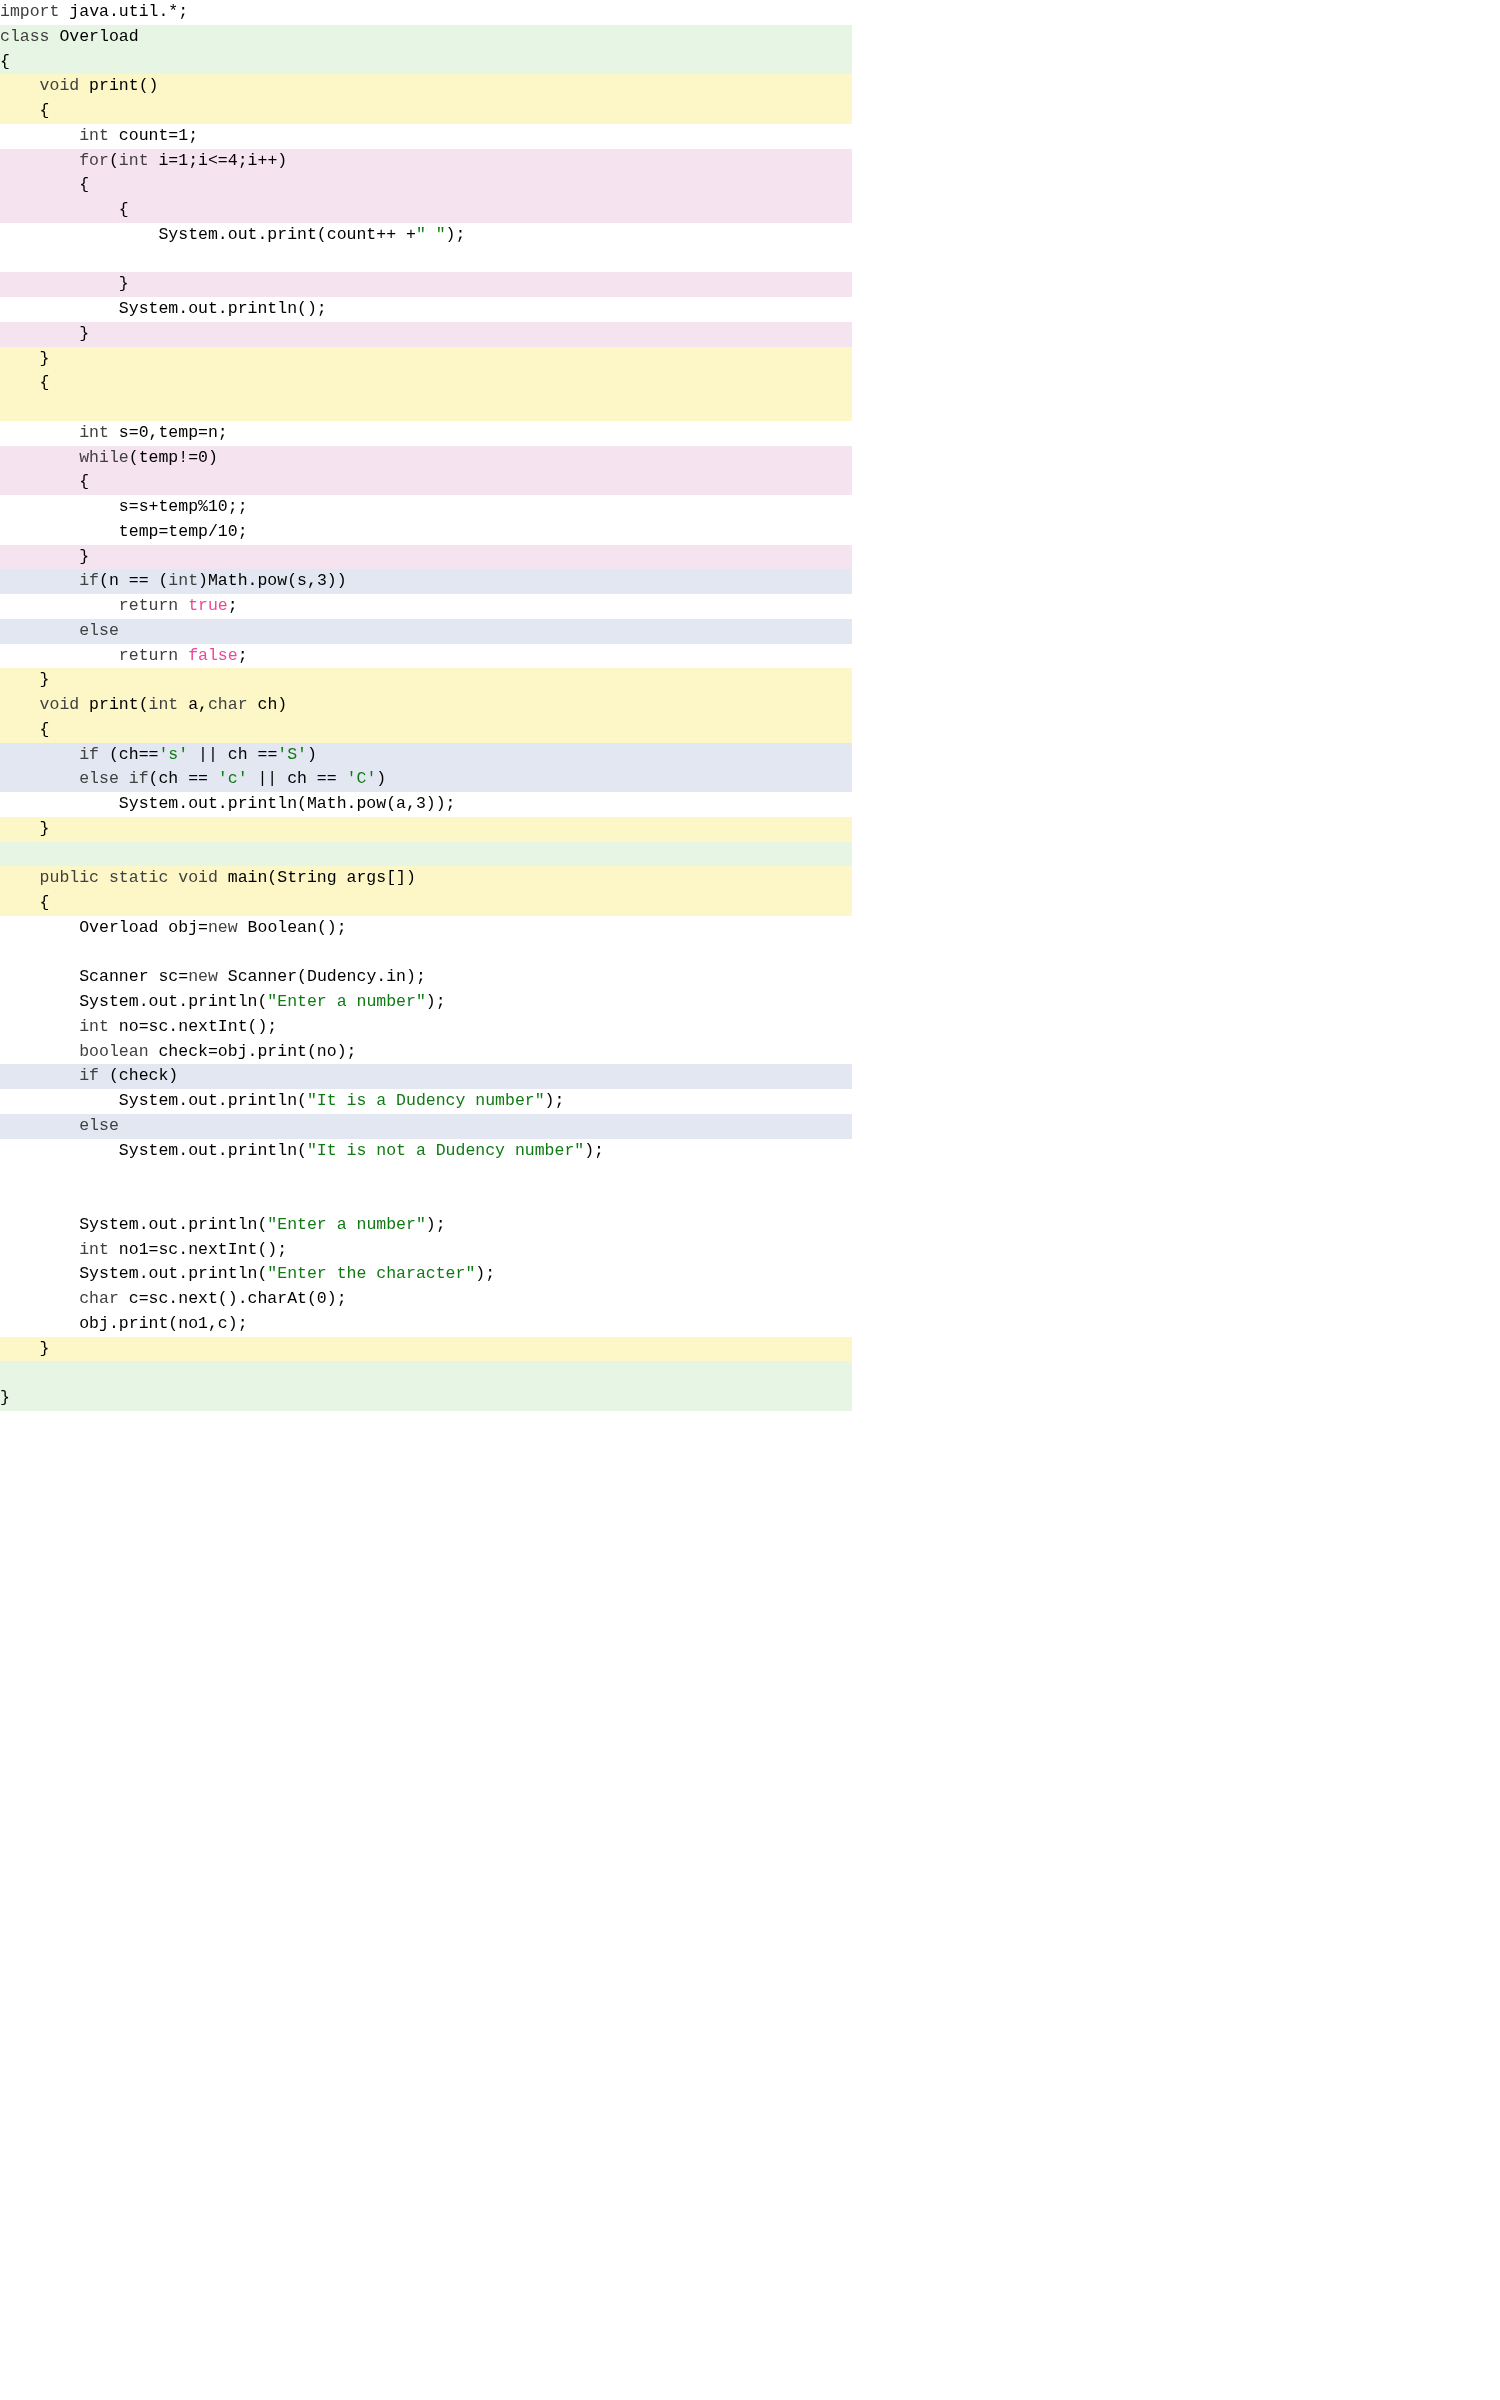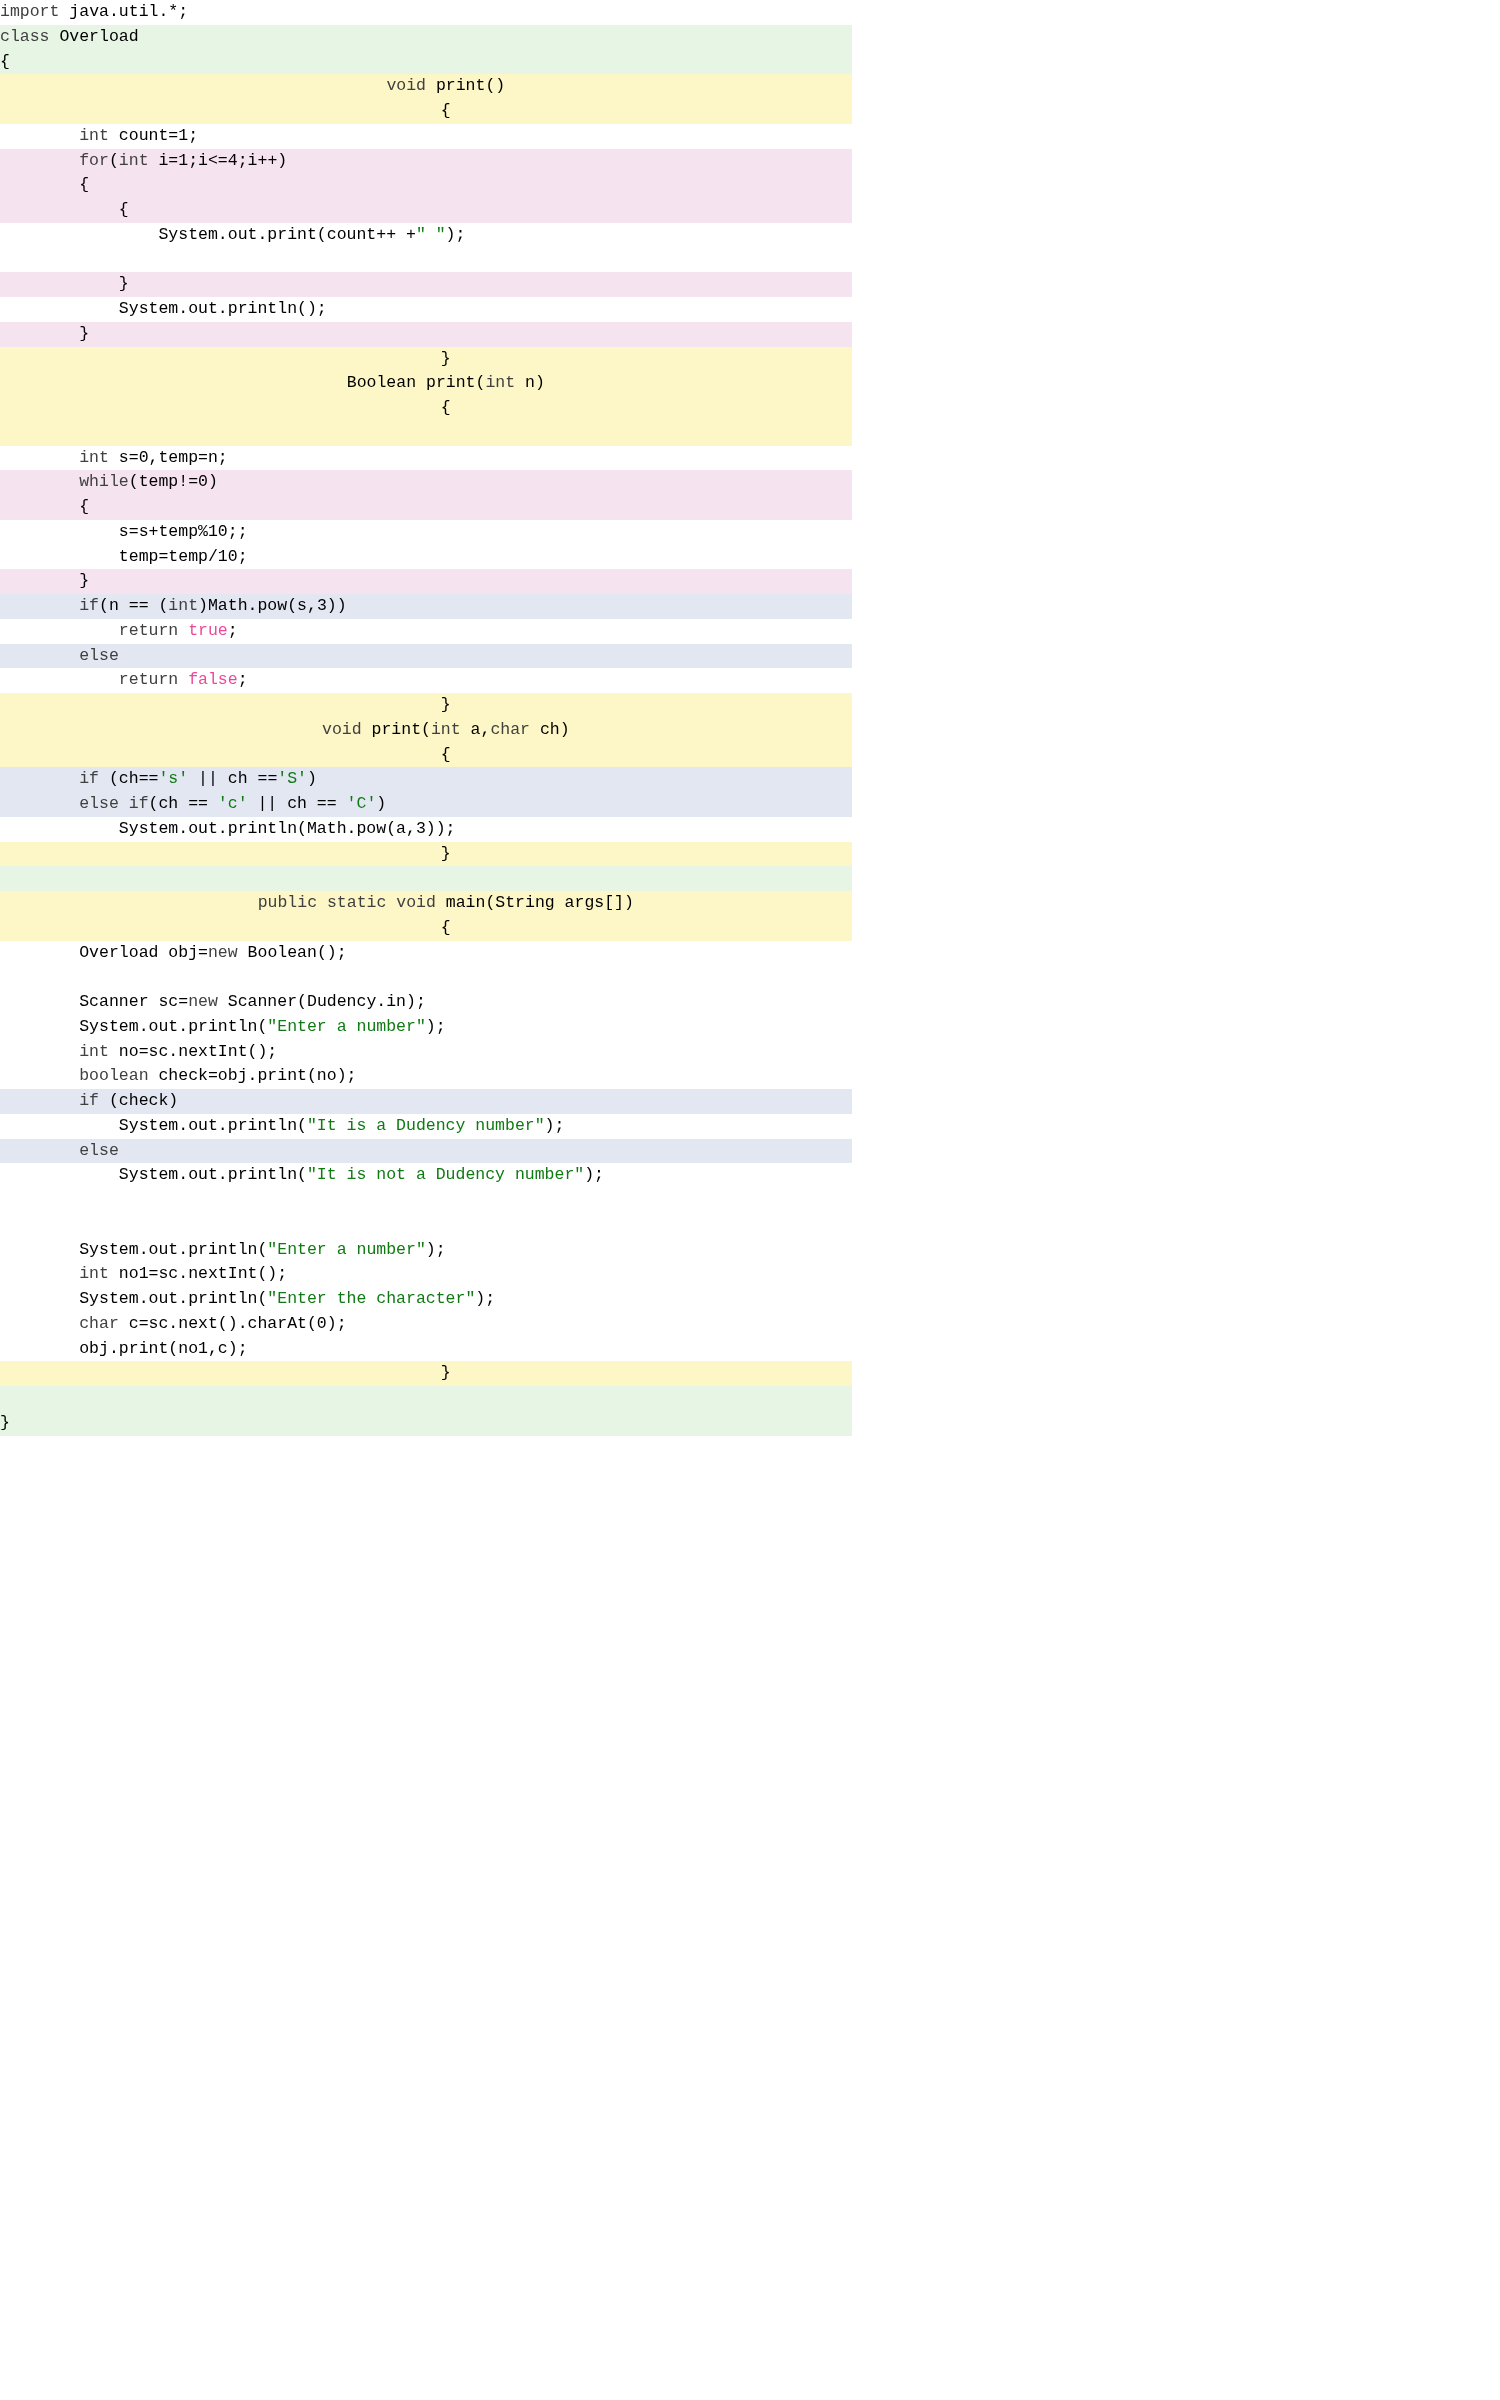--- a/index.html
+++ b/index.html
@@ -17,21 +17,21 @@
     top: 560px;
     left: 50%;
     transform: translateX(-50%);
     z-index: 0;
     opacity: 0.32;
     pointer-events: none;
   }
   .code { position: relative; z-index: 1; }
   .line { white-space: pre; }
   .bg-green  { background: #e7f5e4; }
-  .bg-yellow { background: #fdf6c6; text-align: center; }
+  .bg-yellow { background: #fdf6c6; }
   .bg-pink   { background: #f5e3f0; }
   .bg-blue   { background: #e2e7f2; }
   .bg-white  { background: #ffffff; }
   .kw   { color: #404040; }
   .ident{ color: #000000; }
   .str  { color: #0f7a12; }
   .bool { color: #ec4899; }
 </style>
 </head>
 <body>
@@ -57,21 +57,20 @@
       <div class="line bg-white">        <span class="kw">int</span><span class="ident"> count=1;</span></div>
       <div class="line bg-pink">        <span class="kw">for</span><span class="ident">(</span><span class="kw">int</span><span class="ident"> i=1;i&lt;=4;i++)</span></div>
       <div class="line bg-pink">        <span class="ident">{</span></div>
       <div class="line bg-pink">            <span class="ident">{</span></div>
       <div class="line bg-white">                <span class="ident">System.out.print(count++ +</span><span class="str">" "</span><span class="ident">);</span></div>
       <div class="line bg-white">                <span class="ident"> </span></div>
       <div class="line bg-pink">            <span class="ident">}</span></div>
       <div class="line bg-white">            <span class="ident">System.out.println();</span></div>
       <div class="line bg-pink">        <span class="ident">}</span></div>
       <div class="line bg-yellow">    <span class="ident">}</span></div>
-      <div class="line bg-yellow">    <span class="ident">Boolean print(</span><span class="kw">int</span><span class="ident"> n)</span></div>
       <div class="line bg-yellow">    <span class="ident">{</span></div>
       <div class="line bg-yellow">    <span class="ident"> </span></div>
       <div class="line bg-white">        <span class="kw">int</span><span class="ident"> s=0,temp=n;</span></div>
       <div class="line bg-pink">        <span class="kw">while</span><span class="ident">(temp!=0)</span></div>
       <div class="line bg-pink">        <span class="ident">{</span></div>
       <div class="line bg-white">            <span class="ident">s=s+temp%10;;</span></div>
       <div class="line bg-white">            <span class="ident">temp=temp/10;</span></div>
       <div class="line bg-pink">        <span class="ident">}</span></div>
       <div class="line bg-blue">        <span class="kw">if</span><span class="ident">(n == (</span><span class="kw">int</span><span class="ident">)Math.pow(s,3))</span></div>
       <div class="line bg-white">            <span class="kw">return</span><span class="ident"> </span><span class="bool">true</span><span class="ident">;</span></div>

